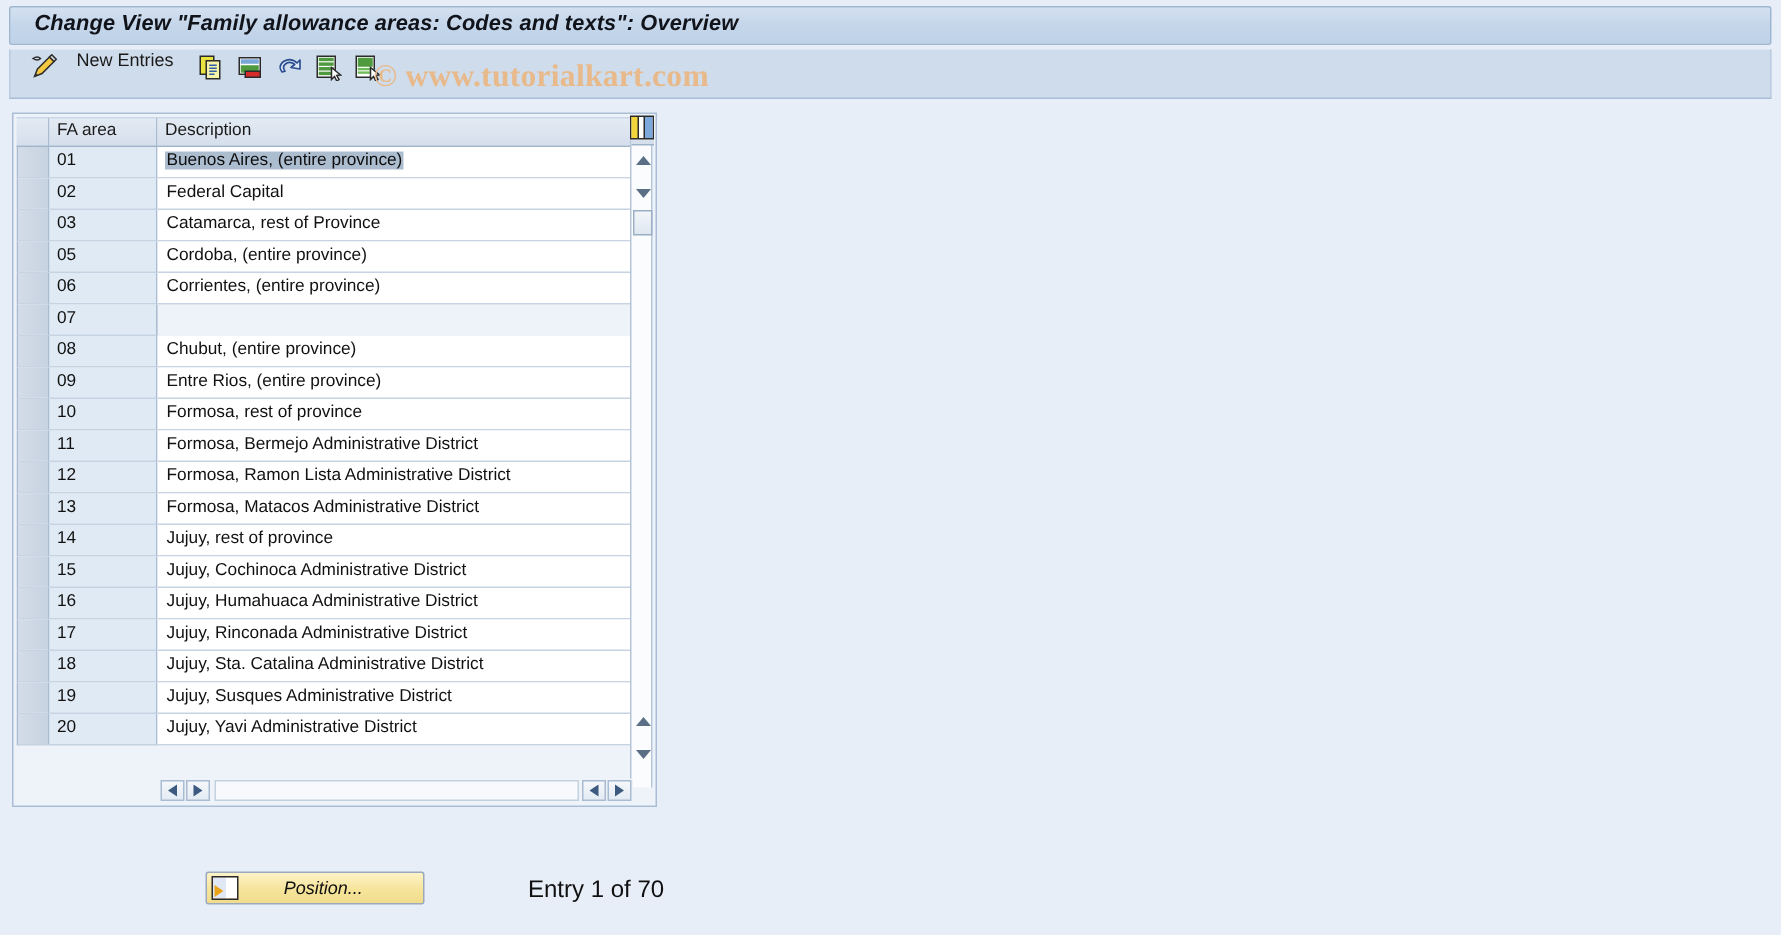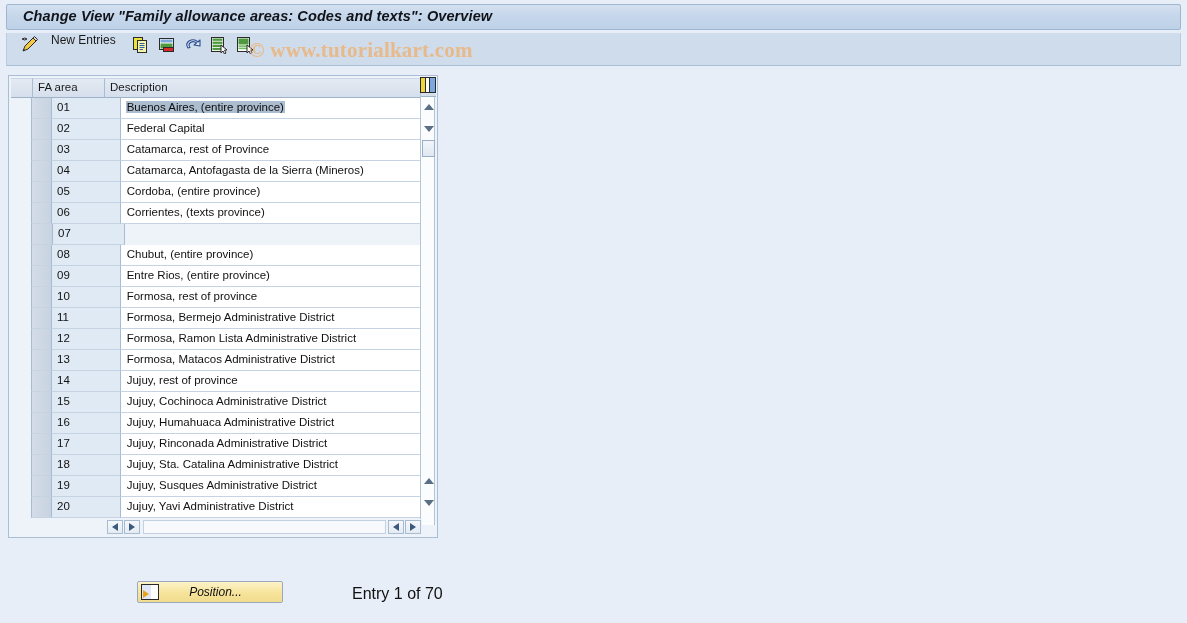--- a/index.html
+++ b/index.html
@@ -143,21 +143,20 @@
     left: 0;
     top: 20px;
     width: 411px;
     height: 420px;
     overflow: hidden;
   }
   .row {
     display: flex;
     height: 21px;
     box-sizing: border-box;
-    margin-left: 20px;
   }
   .cell {
     box-sizing: border-box;
     font-size: 11.5px;
     color: #111111;
     padding: 3px 0 0 5px;
     border-bottom: 1px solid #c6d3e2;
     white-space: nowrap;
     overflow: hidden;
   }
@@ -452,32 +451,27 @@
           <div class="cell c-code">02</div>
           <div class="cell c-desc"><span class="desc-txt">Federal Capital</span></div>
         </div>
         <div class="row">
           <div class="cell c-sel"></div>
           <div class="cell c-code">03</div>
           <div class="cell c-desc"><span class="desc-txt">Catamarca, rest of Province</span></div>
         </div>
         <div class="row">
           <div class="cell c-sel"></div>
-          <div class="cell c-code">04</div>
-          <div class="cell c-desc"><span class="desc-txt">Catamarca, Antofagasta de la Sierra (Mineros)</span></div>
-        </div>
-        <div class="row">
-          <div class="cell c-sel"></div>
           <div class="cell c-code">05</div>
           <div class="cell c-desc"><span class="desc-txt">Cordoba, (entire province)</span></div>
         </div>
         <div class="row">
           <div class="cell c-sel"></div>
           <div class="cell c-code">06</div>
-          <div class="cell c-desc"><span class="desc-txt">Corrientes, (texts province)</span></div>
+          <div class="cell c-desc"><span class="desc-txt">Corrientes, (entire province)</span></div>
         </div>
         <div class="row">
           <div class="cell c-sel"></div>
           <div class="cell c-code">07</div>
         </div>
         <div class="row">
           <div class="cell c-sel"></div>
           <div class="cell c-code">08</div>
           <div class="cell c-desc"><span class="desc-txt">Chubut, (entire province)</span></div>
         </div>

